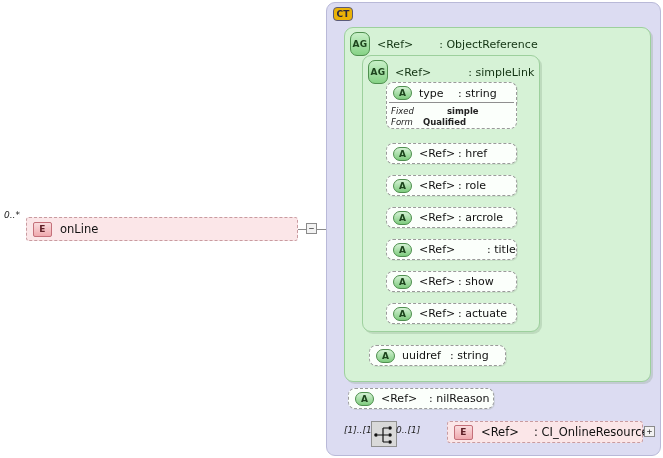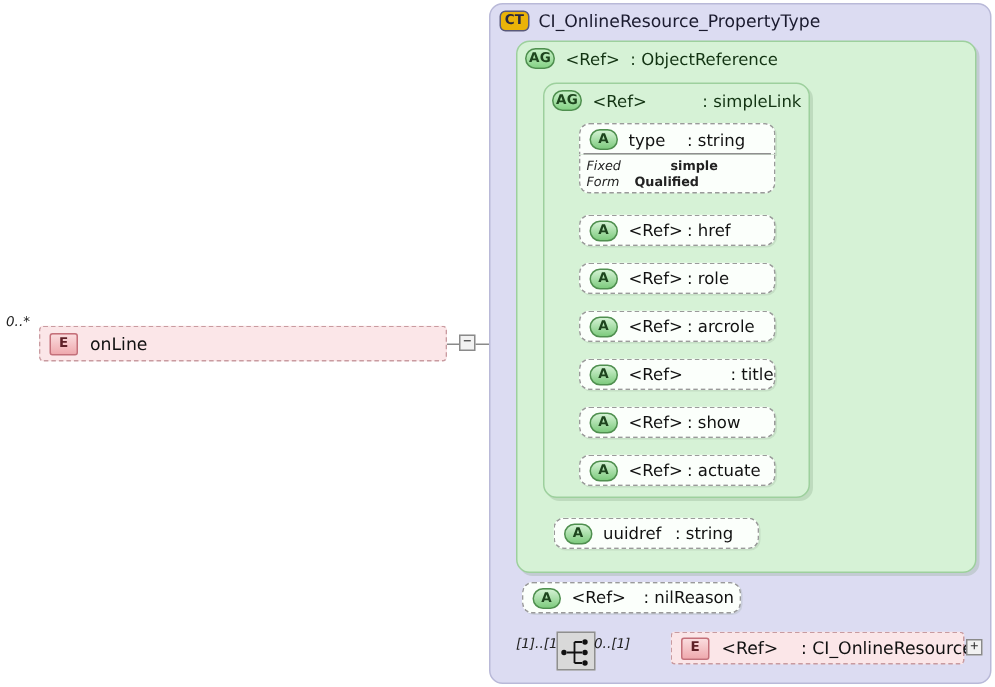--- a/index.html
+++ b/index.html
@@ -31,21 +31,21 @@
   .badge{
     display:inline-flex;align-items:center;justify-content:center;
     font-size:9px;font-weight:bold;letter-spacing:.2px;
     box-sizing:border-box;
   }
   .badge-ct{
     width:20px;height:14px;border-radius:4px;
     background:#eab308;border:1px solid #5a5a7a;color:#27273f;
   }
   .badge-ag{
-    width:20px;height:14px;border-radius:7px;
+    width:20px;height:24px;border-radius:7px;
     background:#9ee09e;border:1px solid #4f8f4f;color:#1d441d;
     background-image:linear-gradient(#c8f0c8,#86d286);
   }
   .badge-a{
     width:19px;height:14px;border-radius:7px;
     background:#9ee09e;border:1px solid #4f8f4f;color:#1d441d;
     background-image:linear-gradient(#d4f2d4,#7ecb7e);
   }
   .badge-e{
     width:19px;height:15px;border-radius:2px;
@@ -164,28 +164,27 @@
 
   <div class="abs root-card">0..*</div>
   <div class="abs elem-row root-elem">
     <span class="badge badge-e">E</span>
     <span class="elem-name">onLine</span>
   </div>
 
   <div class="abs ct-box"></div>
   <div class="abs ct-head">
     <span class="badge badge-ct">CT</span>
-    <span class="ct-title">CI_OnlineResource_PropertyType</span>
   </div>
 
   <div class="abs ag-panel ag-objref"></div>
   <div class="abs ag-head" style="left:350px;top:32px;">
     <span class="badge badge-ag">AG</span>
     <span class="ag-label">&lt;Ref&gt;</span>
-    <span class="ag-type" style="">: ObjectReference</span>
+    <span class="ag-type" style="margin-left:19px;">: ObjectReference</span>
   </div>
 
   <div class="abs ag-panel ag-simplelink"></div>
   <div class="abs ag-head" style="left:368px;top:60px;">
     <span class="badge badge-ag">AG</span>
     <span class="ag-label">&lt;Ref&gt;</span>
     <span class="ag-type" style="margin-left:30px;">: simpleLink</span>
   </div>
 
   <div class="abs attr-row" style="left:386px;top:82px;width:131px;height:21px;border-bottom:none;border-radius:7px 7px 0 0;">

